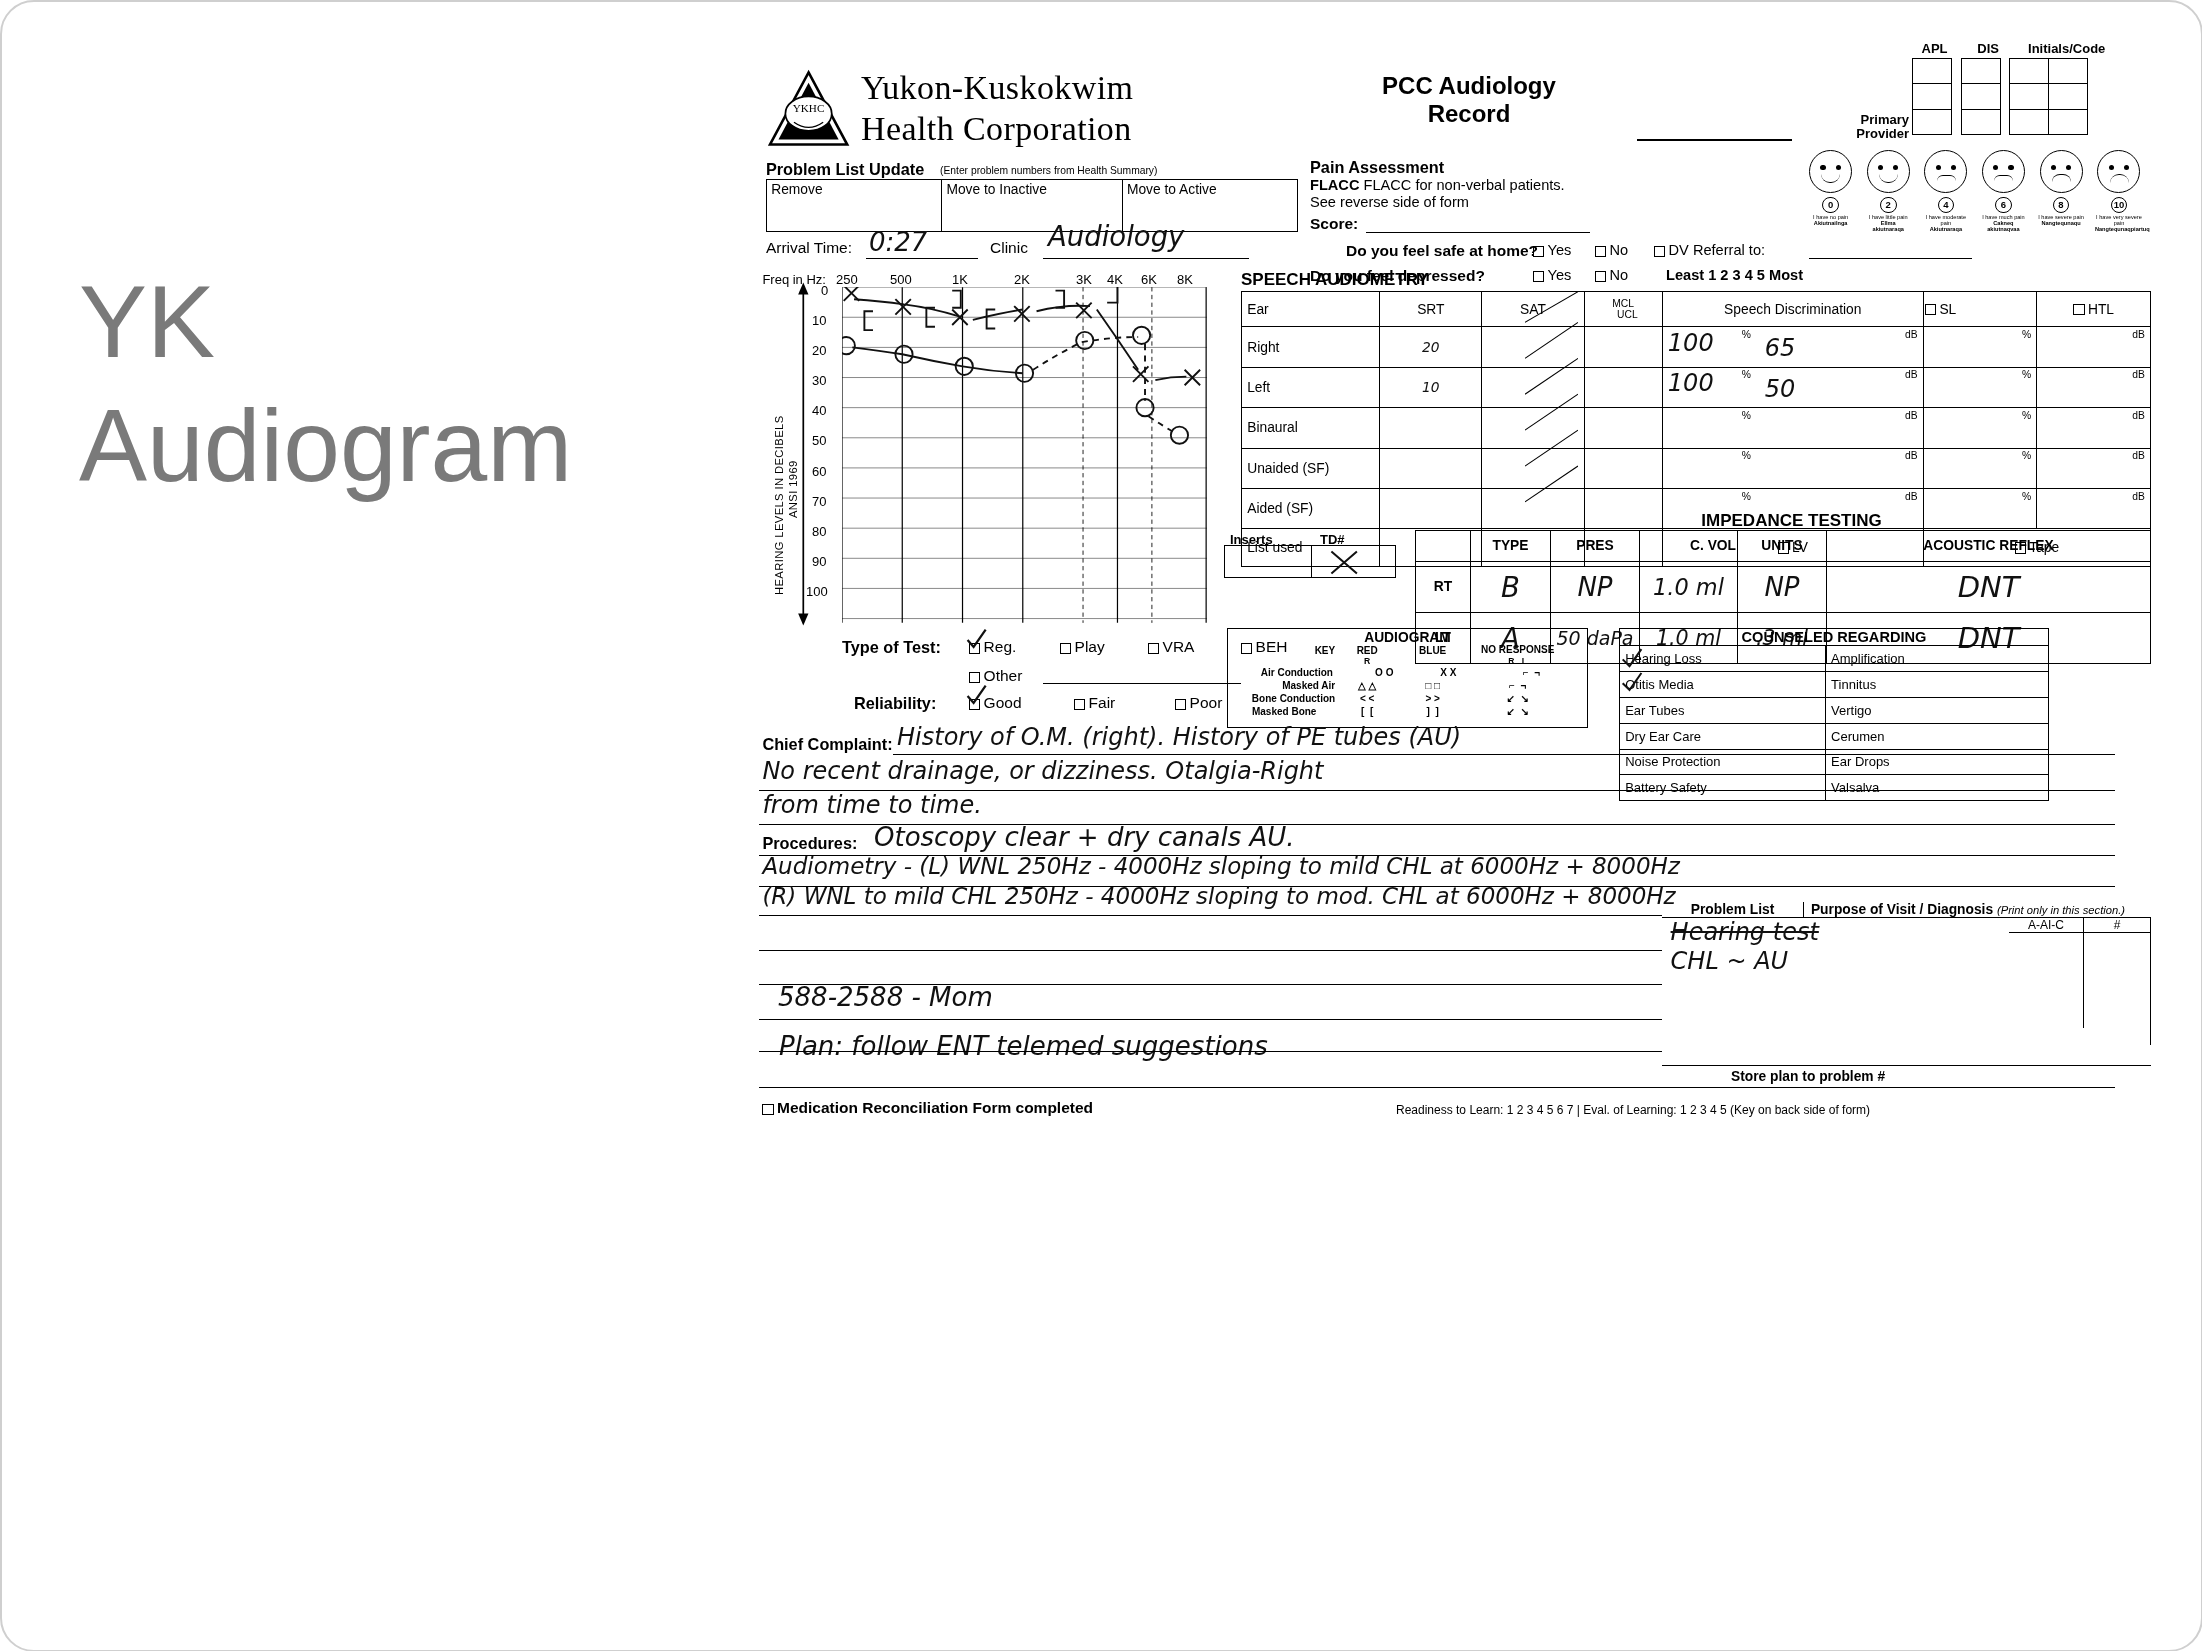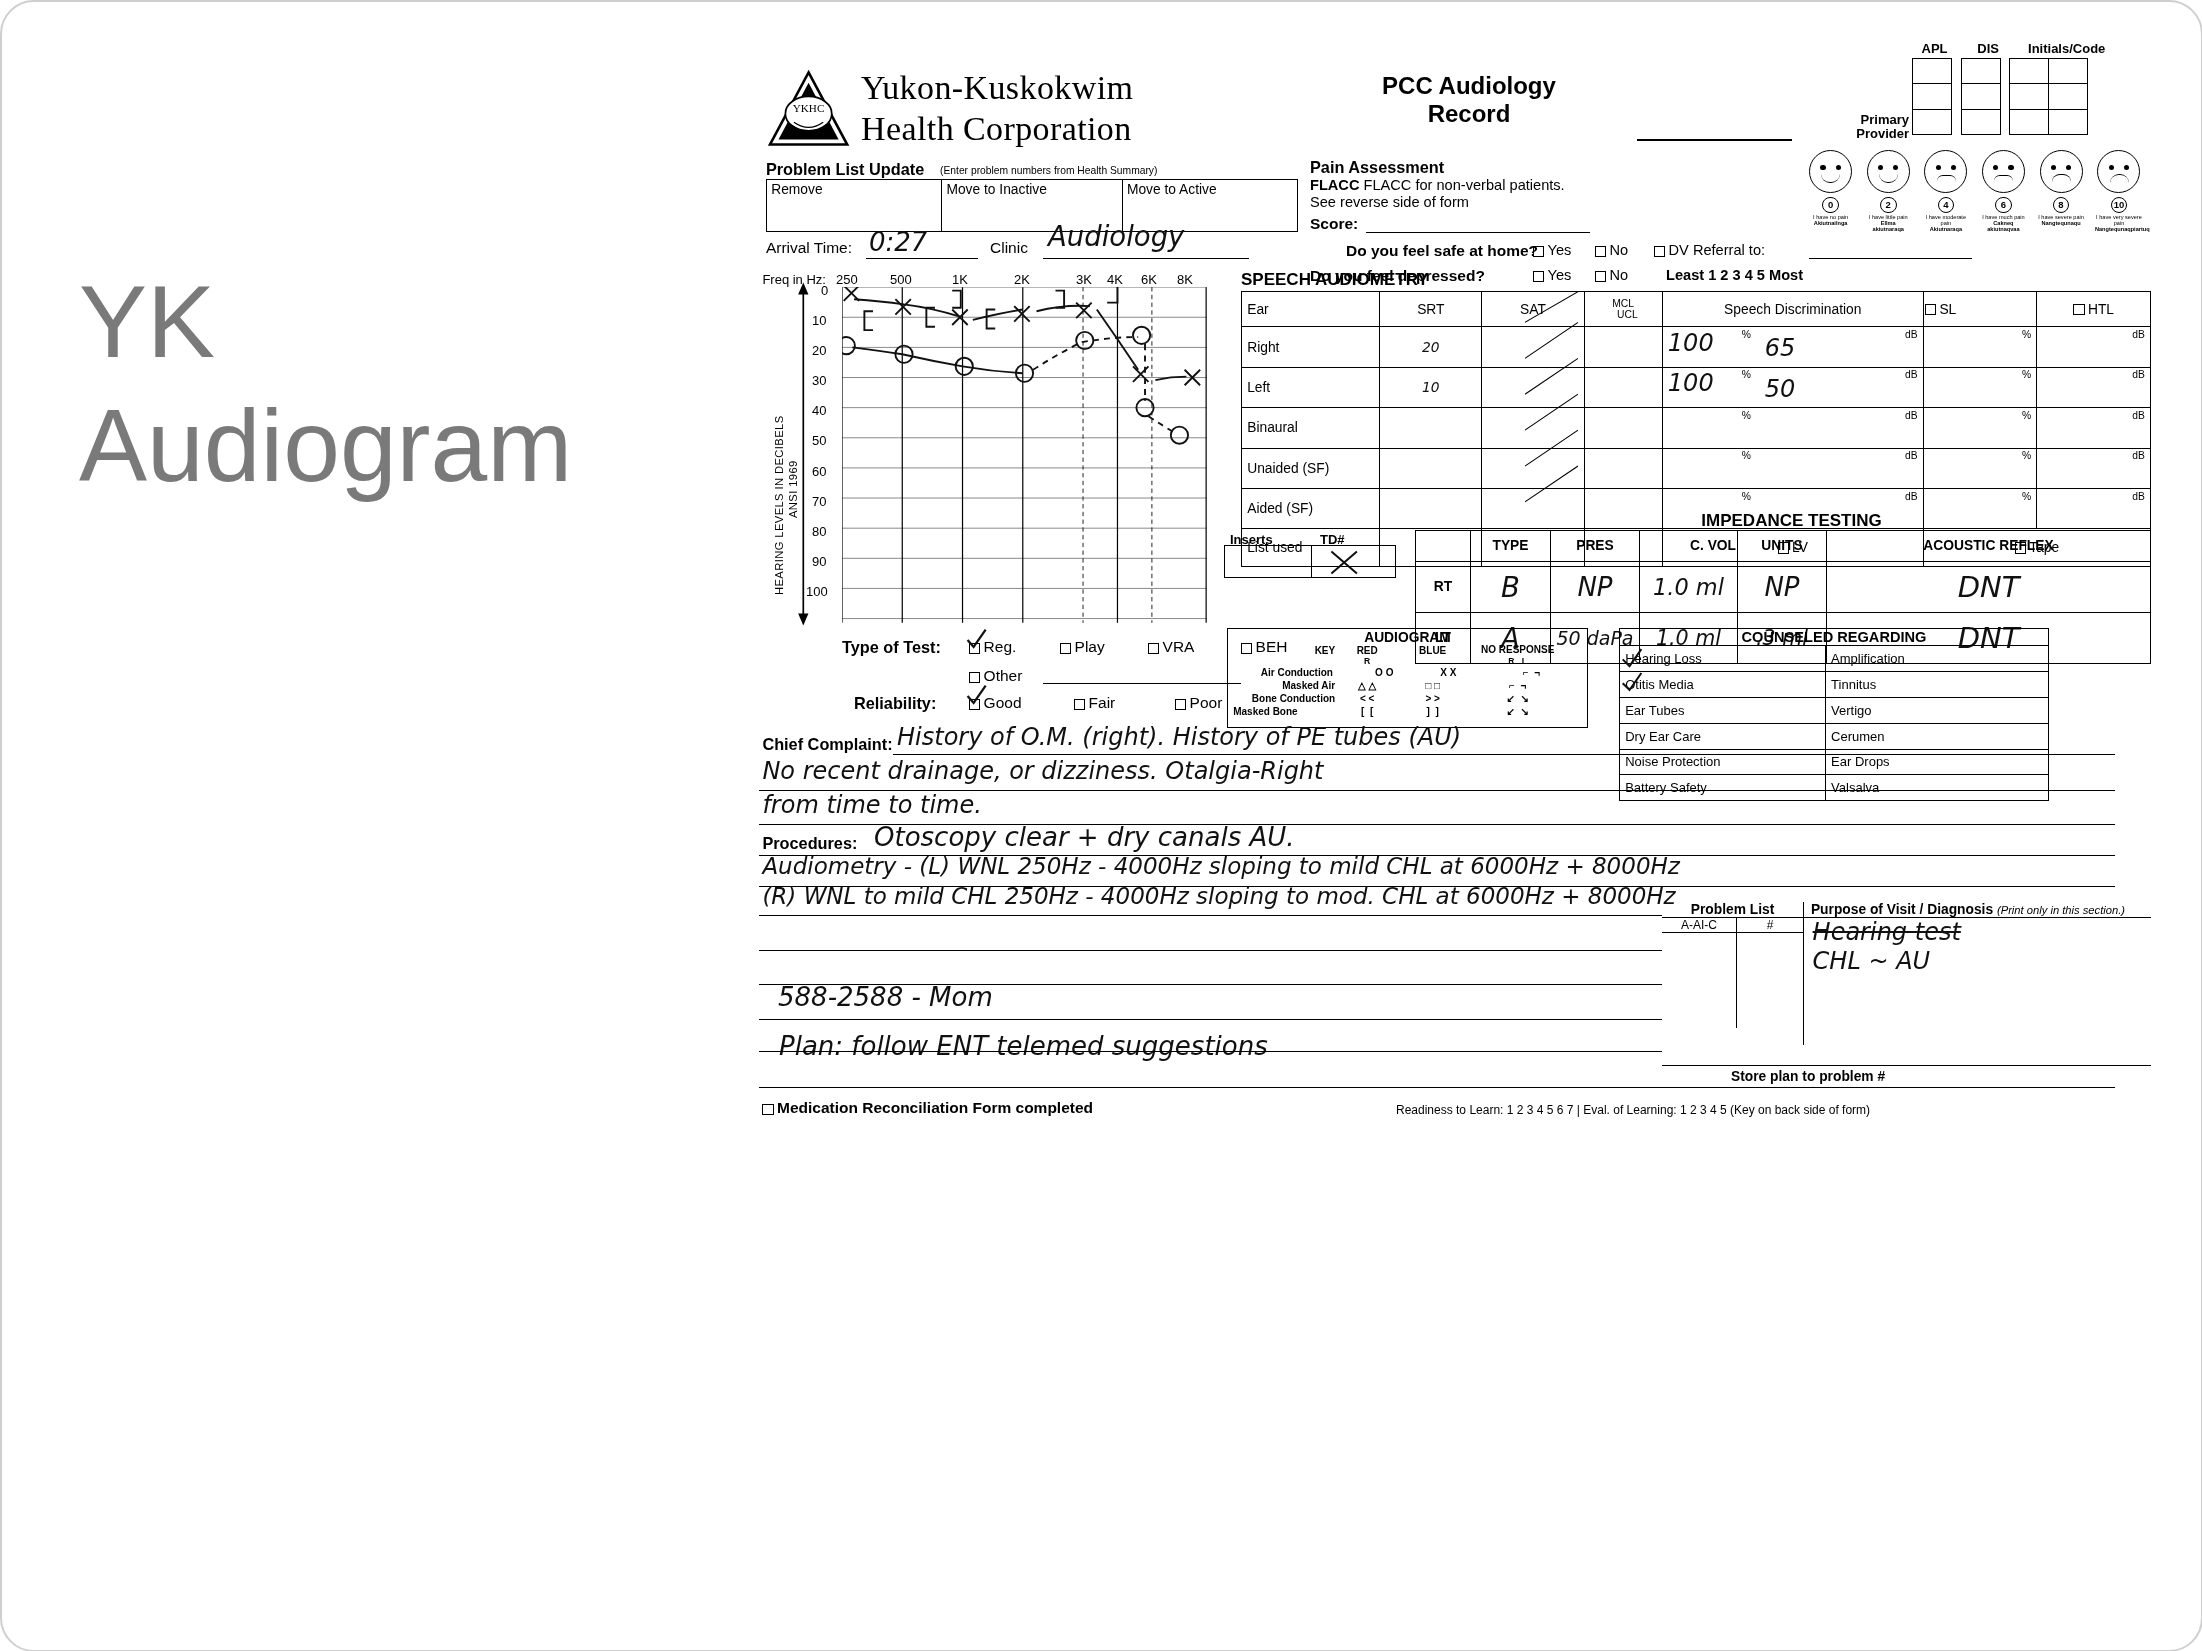--- a/index.html
+++ b/index.html
@@ -500,21 +500,21 @@
             <div style="width:67px;text-align:center;">□&nbsp;□</div>
             <div style="width:103px;text-align:center;">⌐&nbsp;&nbsp;¬</div>
           </div>
         <div style="display:flex;">
             <div style="width:102px;text-align:right;">Bone Conduction</div>
             <div style="width:64px;text-align:center;">&lt;&nbsp;&lt;</div>
             <div style="width:67px;text-align:center;">&gt;&nbsp;&gt;</div>
             <div style="width:103px;text-align:center;">↙&nbsp;&nbsp;↘</div>
           </div>
         <div style="display:flex;">
-            <div style="width:102px;text-align:left;">Masked Bone</div>
+            <div style="width:102px;text-align:center;">Masked Bone</div>
             <div style="width:64px;text-align:center;">[&nbsp;&nbsp;[</div>
             <div style="width:67px;text-align:center;">]&nbsp;&nbsp;]</div>
             <div style="width:103px;text-align:center;">↙&nbsp;&nbsp;↘</div>
           </div>
       </div>
     </div>
 
     <div class="bx" style="left:860px;top:592px;width:430px;height:112px;">
       <div class="bold ctr" style="font-size:14.6px;border:1.2px solid #000;border-bottom:none;">COUNSELED REGARDING</div>
       <table style="width:100%;" class="counsel">
@@ -573,34 +573,34 @@
     <div class="ink" style="left:19px;top:946px;font-size:26px;">588-2588 - Mom</div>
     <div class="ink" style="left:20px;top:981px;font-size:26px;margin-top:14px;">Plan: follow ENT telemed suggestions</div>
     <div class="ln" style="left:0px;top:1015px;width:903px;height:1.2px;"></div>
 
     <div class="bx" style="left:903px;top:866px;width:489px;height:153px;">
       <div style="display:flex;border-bottom:1.2px solid #000;">
         <div style="width:141px;border-right:1.2px solid #000;text-align:center;font-weight:bold;font-size:13.8px;">Problem List</div>
         <div style="flex:1;font-weight:bold;font-size:13.8px;padding-left:6.9px;"><span>Purpose of Visit / Diagnosis</span> <span style="font-weight:normal;font-style:italic;font-size:11.2px;">(Print only in this section.)</span></div>
       </div>
       <div style="display:flex;height:127px;">
+        <div style="flex:1;position:relative;">
+          <div class="ink" style="position:absolute;left:8.6px;top:0px;font-size:24px;text-decoration:line-through;">Hearing test</div>
+          <div class="ink" style="position:absolute;left:8.6px;top:29px;font-size:24px;">CHL ~ AU</div>
+        </div>
         <div style="width:141px;border-right:1.2px solid #000;">
           <div style="display:flex;border-bottom:1.2px solid #000;font-size:12px;">
             <div style="width:74px;border-right:1.2px solid #000;text-align:center;">A-AI-C</div>
             <div style="flex:1;text-align:center;">#</div>
           </div>
           <div style="display:flex;height:95px;">
               <div style="width:74px;border-right:1.2px solid #000;"></div>
               <div style="flex:1;"></div>
             </div>
         </div>
-        <div style="flex:1;position:relative;">
-          <div class="ink" style="position:absolute;left:8.6px;top:0px;font-size:24px;text-decoration:line-through;">Hearing test</div>
-          <div class="ink" style="position:absolute;left:8.6px;top:29px;font-size:24px;">CHL ~ AU</div>
-        </div>
       </div>
       <div style="position:absolute;left:0;bottom:-29px;width:100%;border-top:1.2px solid #000;">
         <div style="padding-left:69px;font-size:13.8px;font-weight:600;margin-top:3.4px;">Store plan to problem #</div>
       </div>
     </div>
 
     <div class="ln" style="left:0px;top:1051px;width:1356px;height:1.2px;"></div>
     <div class="lbl bold" style="left:3.4px;top:1063px;font-size:15.5px;"><span class="chk"></span><span>Medication Reconciliation Form completed</span></div>
     <div class="lbl" style="left:637px;top:1067px;font-size:12px;">Readiness to Learn:  1  2  3  4  5  6  7 | Eval. of Learning:   1  2  3  4  5 (Key on back side of form)</div>
 

